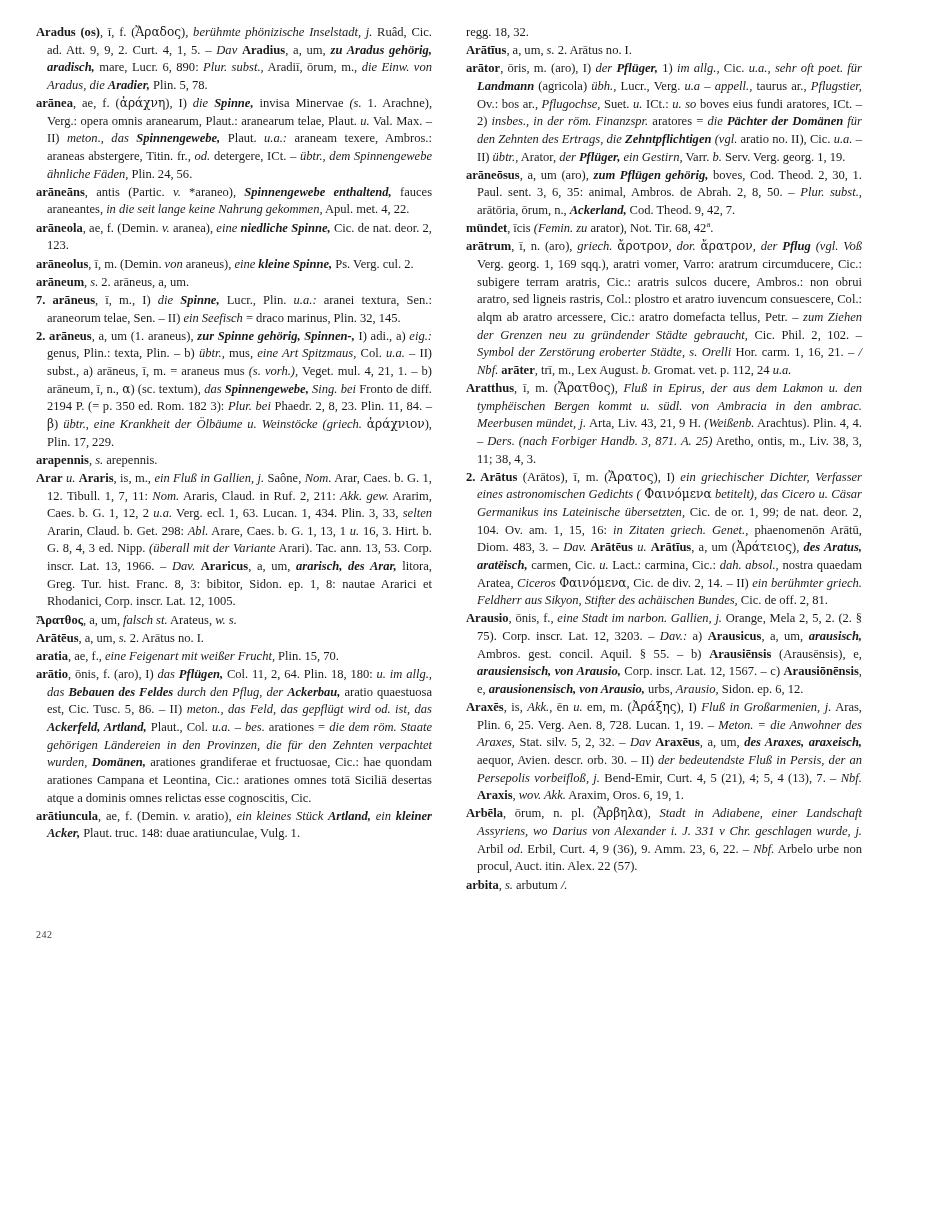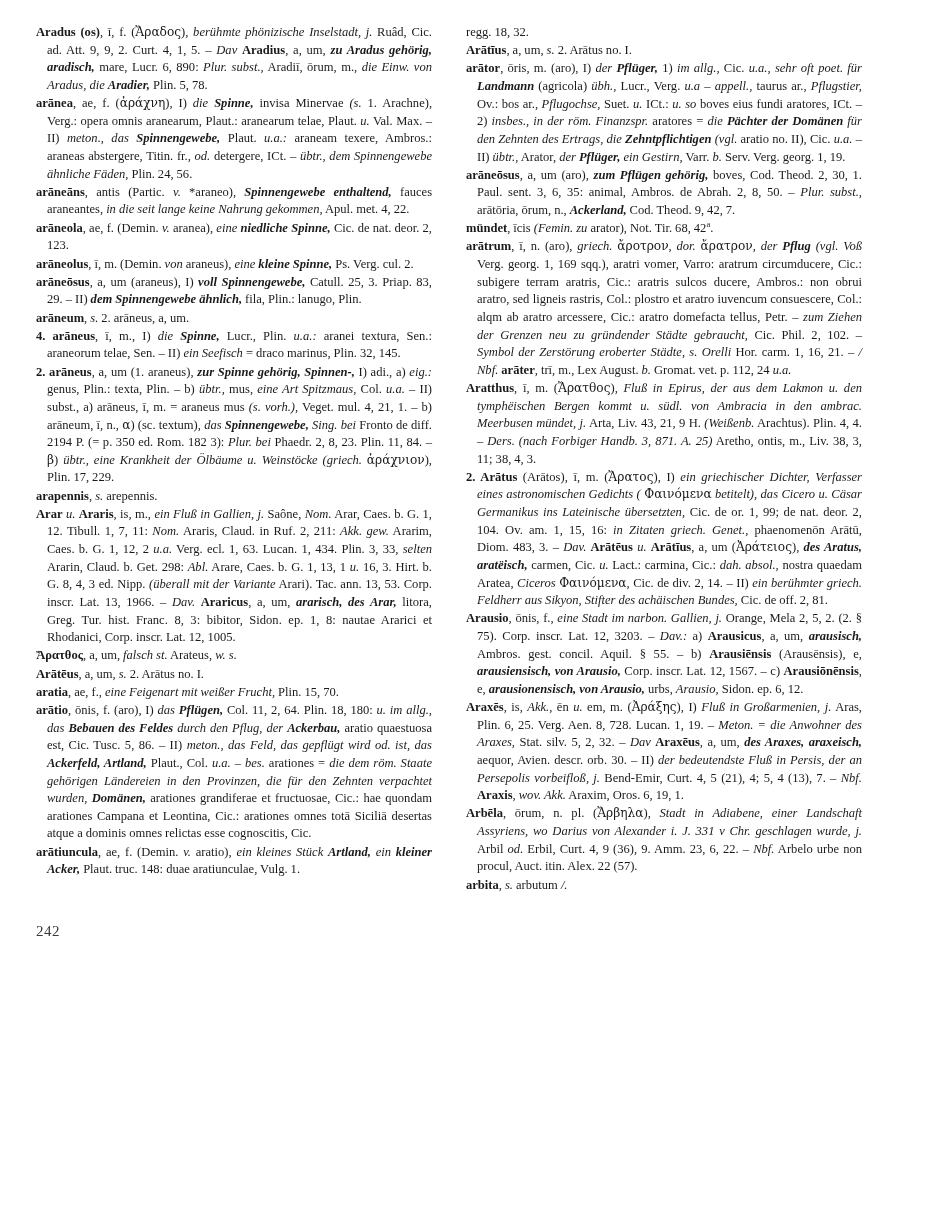--- a/index.html
+++ b/index.html
@@ -47,39 +47,38 @@
   .entry:last-child { margin-bottom: 16px; }
   b { font-weight: bold; }
   i { font-style: italic; }
   .bi { font-weight: bold; font-style: italic; }
   sup { font-size: 0.68em; vertical-align: super; line-height: 0; }
   .gk { font-family: "DejaVu Serif", "Liberation Serif", serif; font-size: 0.97em; }
   .folio {
     position: absolute;
     left: 36px;
     bottom: 14px;
-    font-size: 15px;
+    font-size: 10px;
     color: #3a3a3a;
     letter-spacing: 0.5px;
   }
 </style>
 </head>
 <body>
 
 <div class="page">
   <div class="columns">
     <div class="col" id="left-col">
         <p class="entry"><b>Aradus (os)</b>, ī, f. (<span class="gk">Ἄραδος</span>), <i>berühmte phönizische Inselstadt,</i> <i>j.</i> Ruâd, Cic. ad. Att. 9, 9, 2. Curt. 4, 1, 5. – <i>Dav</i> <b>Aradius</b>, a, um, <span class="bi">zu Aradus gehörig, aradisch,</span> mare, Lucr. 6, 890: <i>Plur. subst.,</i> Aradiī, ōrum, m., <i>die Einw. von Aradus, die</i> <span class="bi">Aradier,</span> Plin. 5, 78.</p>
         <p class="entry"><b>arānea</b>, ae, f. (<span class="gk">ἀράχνη</span>), I) <i>die</i> <span class="bi">Spinne,</span> invisa Minervae <i>(s.</i> 1. Arachne), Verg.: opera omnis aranearum, Plaut.: aranearum telae, Plaut. <i>u.</i> Val. Max. – II) <i>meton., das</i> <span class="bi">Spinnengewebe,</span> Plaut. <i>u.a.:</i> araneam texere, Ambros.: araneas abstergere, Titin. fr., <i>od.</i> detergere, ICt. – <i>übtr., dem Spinnengewebe ähnliche Fäden,</i> Plin. 24, 56.</p>
         <p class="entry"><b>arāneāns</b>, antis (Partic. <i>v.</i> *araneo), <span class="bi">Spinnengewebe enthaltend,</span> fauces araneantes, <i>in die seit lange keine Nahrung gekommen,</i> Apul. met. 4, 22.</p>
         <p class="entry"><b>arāneola</b>, ae, f. (Demin. <i>v.</i> aranea), <i>eine</i> <span class="bi">niedliche Spinne,</span> Cic. de nat. deor. 2, 123.</p>
         <p class="entry"><b>arāneolus</b>, ī, m. (Demin. <i>von</i> araneus), <i>eine</i> <span class="bi">kleine Spinne,</span> Ps. Verg. cul. 2.</p>
-        <p class="entry"><b>arāneōsus</b>, a, um (araneus), I) <span class="bi">voll Spinnengewebe,</span> Catull. 25, 3. Priap. 83, 29. – II) <span class="bi">dem Spinnengewebe ähnlich,</span> fila, Plin.: lanugo, Plin.</p>
         <p class="entry"><b>arāneum</b>, <i>s.</i> 2. arāneus, a, um.</p>
-        <p class="entry"><b>4. arāneus</b>, ī, m., I) <i>die</i> <span class="bi">Spinne,</span> Lucr., Plin. <i>u.a.:</i> aranei textura, Sen.: araneorum telae, Sen. – II) <i>ein Seefisch</i> = draco marinus, Plin. 32, 145.</p>
+        <p class="entry"><b>7. arāneus</b>, ī, m., I) <i>die</i> <span class="bi">Spinne,</span> Lucr., Plin. <i>u.a.:</i> aranei textura, Sen.: araneorum telae, Sen. – II) <i>ein Seefisch</i> = draco marinus, Plin. 32, 145.</p>
         <p class="entry"><b>2. arāneus</b>, a, um (1. araneus), <span class="bi">zur Spinne gehörig, Spinnen-,</span> I) adi., a) <i>eig.:</i> genus, Plin.: texta, Plin. – b) <i>übtr.,</i> mus, <i>eine Art Spitzmaus,</i> Col. <i>u.a.</i> – II) subst., a) arāneus, ī, m. = araneus mus <i>(s. vorh.),</i> Veget. mul. 4, 21, 1. – b) arāneum, ī, n., <span class="gk">α</span>) (sc. textum), <i>das</i> <span class="bi">Spinnengewebe,</span> <i>Sing. bei</i> Fronto de diff. 2194 P. (= p. 350 ed. Rom. 182 3): <i>Plur. bei</i> Phaedr. 2, 8, 23. Plin. 11, 84. – <span class="gk">β</span>) <i>übtr., eine Krankheit der Ölbäume u. Weinstöcke (griech.</i> <span class="gk">ἀράχνιον</span>), Plin. 17, 229.</p>
         <p class="entry"><b>arapennis</b>, <i>s.</i> arepennis.</p>
         <p class="entry"><b>Arar</b> <i>u.</i> <b>Araris</b>, is, m., <i>ein Fluß in Gallien,</i> <i>j.</i> Saône, <i>Nom.</i> Arar, Caes. b. G. 1, 12. Tibull. 1, 7, 11: <i>Nom.</i> Araris, Claud. in Ruf. 2, 211: <i>Akk. gew.</i> Ararim, Caes. b. G. 1, 12, 2 <i>u.a.</i> Verg. ecl. 1, 63. Lucan. 1, 434. Plin. 3, 33, <i>selten</i> Ararin, Claud. b. Get. 298: <i>Abl.</i> Arare, Caes. b. G. 1, 13, 1 <i>u.</i> 16, 3. Hirt. b. G. 8, 4, 3 ed. Nipp. <i>(überall mit der Variante</i> Arari). Tac. ann. 13, 53. Corp. inscr. Lat. 13, 1966. – <i>Dav.</i> <b>Araricus</b>, a, um, <span class="bi">ararisch, des Arar,</span> litora, Greg. Tur. hist. Franc. 8, 3: bibitor, Sidon. ep. 1, 8: nautae Ararici et Rhodanici, Corp. inscr. Lat. 12, 1005.</p>
         <p class="entry"><b>Ἄρατθος</b>, a, um, <i>falsch st.</i> Arateus, <i>w. s.</i></p>
         <p class="entry"><b>Arātēus</b>, a, um, <i>s.</i> 2. Arātus no. I.</p>
         <p class="entry"><b>aratia</b>, ae, f., <i>eine Feigenart mit weißer Frucht,</i> Plin. 15, 70.</p>
         <p class="entry"><b>arātio</b>, ōnis, f. (aro), I) <i>das</i> <span class="bi">Pflügen,</span> Col. 11, 2, 64. Plin. 18, 180: <i>u. im allg., das</i> <span class="bi">Bebauen des Feldes</span> <i>durch den Pflug, der</i> <span class="bi">Ackerbau,</span> aratio quaestuosa est, Cic. Tusc. 5, 86. – II) <i>meton., das Feld, das gepflügt wird od. ist, das</i> <span class="bi">Ackerfeld, Artland,</span> Plaut., Col. <i>u.a.</i> – <i>bes.</i> arationes = <i>die dem röm. Staate gehörigen Ländereien in den Provinzen, die für den Zehnten verpachtet wurden,</i> <span class="bi">Domänen,</span> arationes grandiferae et fructuosae, Cic.: hae quondam arationes Campana et Leontina, Cic.: arationes omnes totā Siciliā desertas atque a dominis omnes relictas esse cognoscitis, Cic.</p>
         <p class="entry"><b>arātiuncula</b>, ae, f. (Demin. <i>v.</i> aratio), <i>ein kleines Stück</i> <span class="bi">Artland,</span> <i>ein</i> <span class="bi">kleiner Acker,</span> Plaut. truc. 148: duae aratiunculae, Vulg. 1.</p>
       </div>
     <div class="col" id="right-col">

